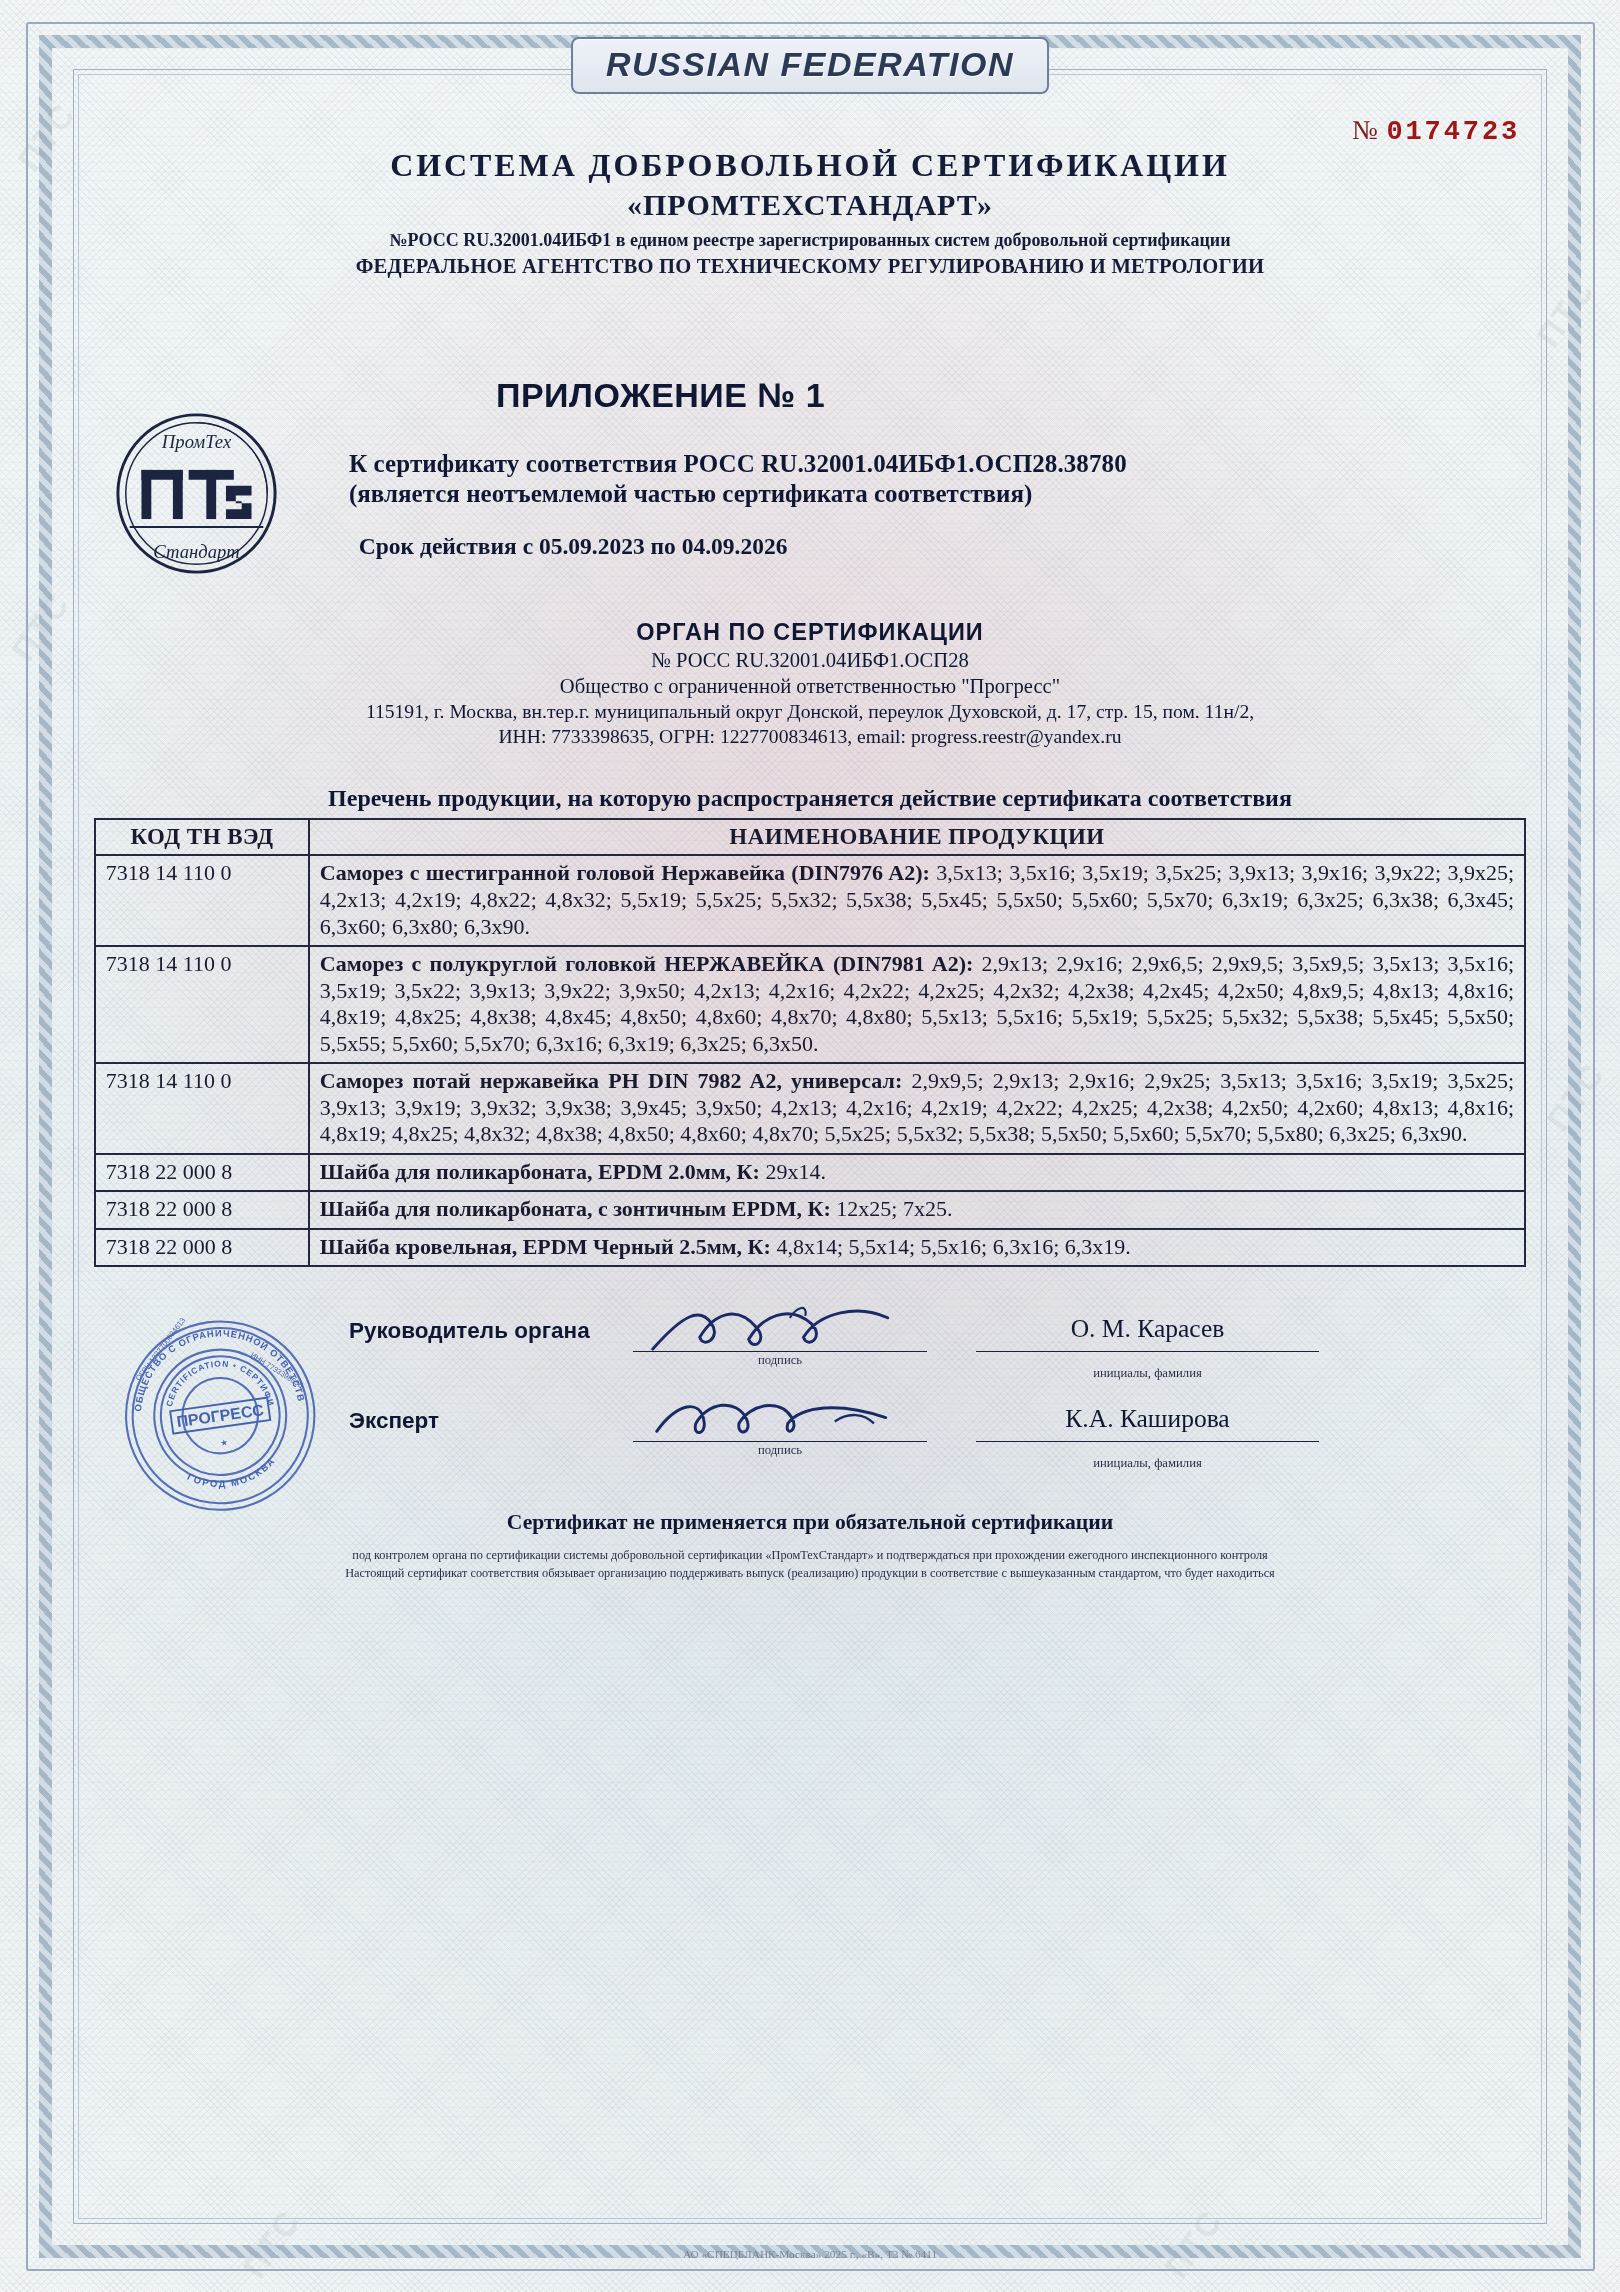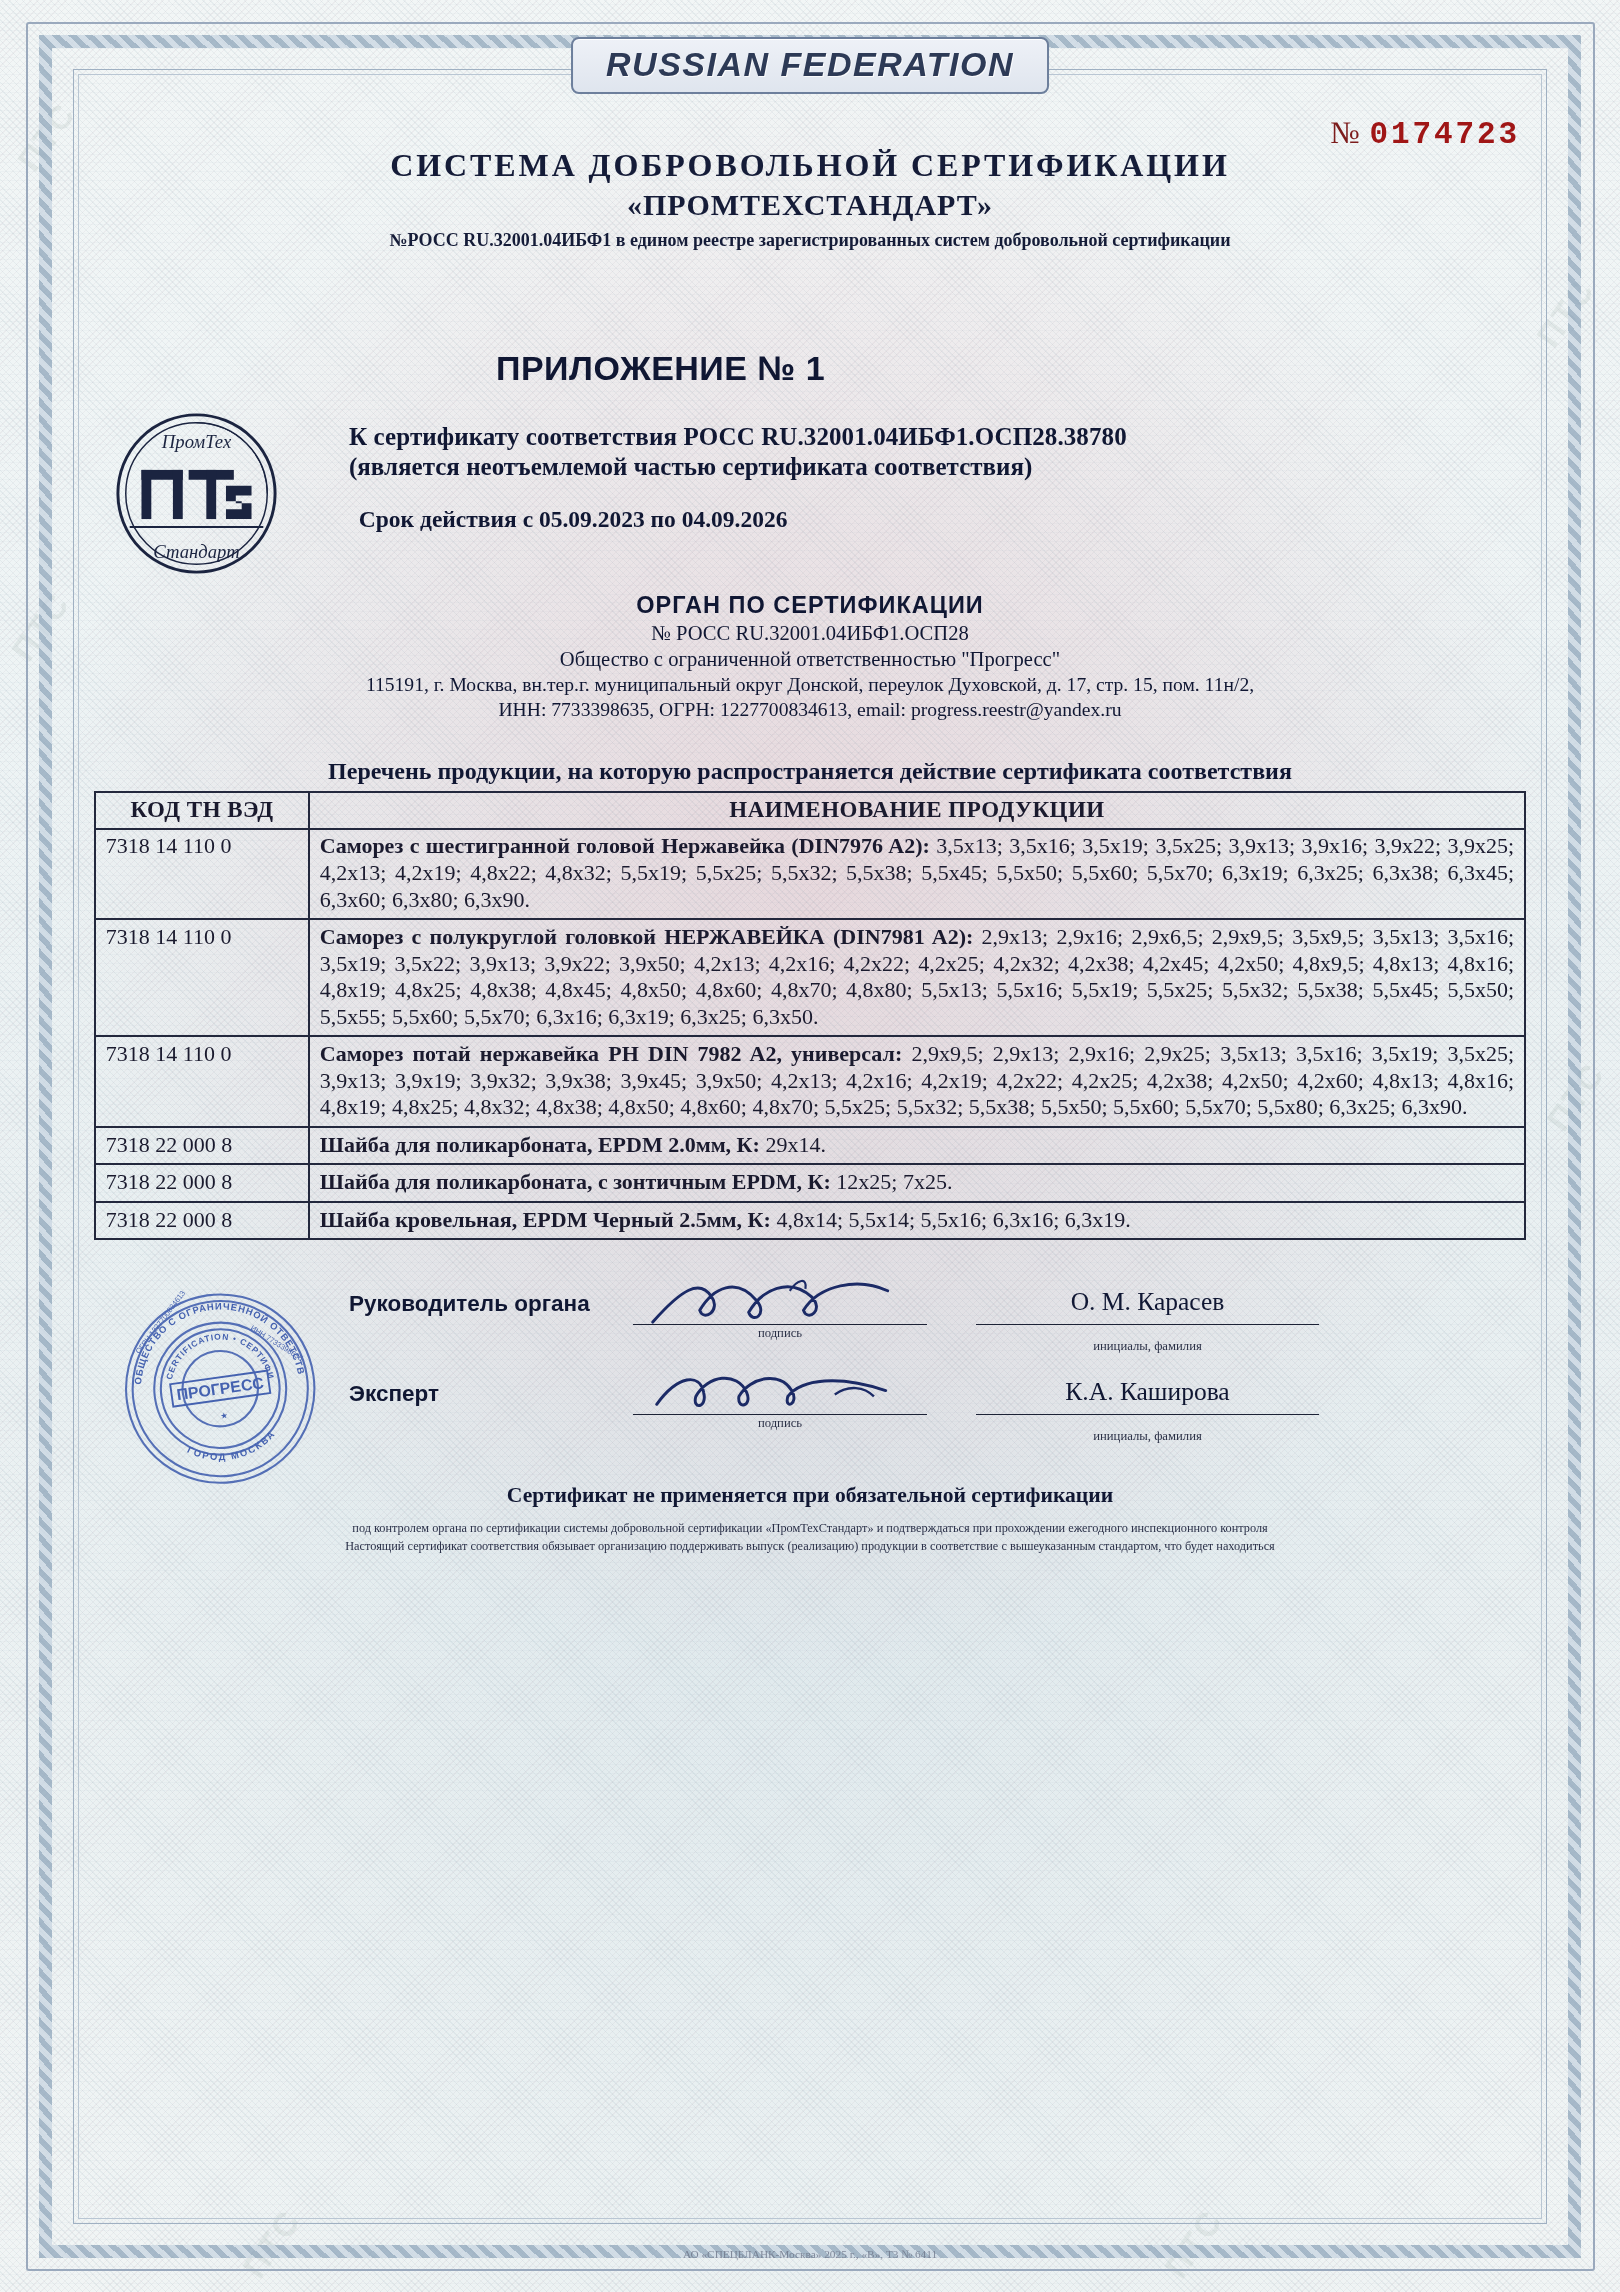--- a/index.html
+++ b/index.html
@@ -98,21 +98,21 @@
     color: #2d3a56;
     text-shadow: 1px 1px 0 rgba(255,255,255,0.8);
     white-space: nowrap;
   }
 
   .serial {
     position: absolute;
     right: 5.9px;
     top: 29px;
     font-family: "Liberation Serif", serif;
-    font-size: 31px;
+    font-size: 27px;
     color: #7c1c1c;
     letter-spacing: 1px;
   }
   .serial .num {
     font-family: "Liberation Mono", monospace;
     font-weight: 700;
     letter-spacing: 2.9px;
     color: #a01616;
   }
 
@@ -345,20 +345,21 @@
     </div>
 
     <div class="serial">
       <span>№</span>
       <span class="num">0174723</span>
     </div>
 
     <div class="title1">СИСТЕМА ДОБРОВОЛЬНОЙ СЕРТИФИКАЦИИ</div>
     <div class="title2">«ПРОМТЕХСТАНДАРТ»</div>
     <div class="title3">№РОСС RU.32001.04ИБФ1 в едином реестре зарегистрированных систем добровольной сертификации</div>
+    <div class="title4">ФЕДЕРАЛЬНОЕ АГЕНТСТВО ПО ТЕХНИЧЕСКОМУ РЕГУЛИРОВАНИЮ И МЕТРОЛОГИИ</div>
 
     <div class="logo">
       <svg width="169" height="169" viewBox="0 0 172 172">
         <circle cx="86" cy="86" r="80" fill="none" stroke="#1b2440" stroke-width="3"></circle>
         <circle cx="86" cy="86" r="72" fill="none" stroke="#1b2440" stroke-width="1.5"></circle>
         <path d="M86 14 A72 72 0 0 1 158 86" fill="none" stroke="#1b2440" stroke-width="1"></path>
         <text x="86" y="40" text-anchor="middle" font-family="Liberation Serif, serif" font-size="19" font-style="italic" fill="#1b2440">ПромТех</text>
         <text x="86" y="152" text-anchor="middle" font-family="Liberation Serif, serif" font-size="19" font-style="italic" fill="#1b2440">Стандарт</text>
         <g fill="#1b2440">
           <rect x="30" y="62" width="10" height="50"></rect>

